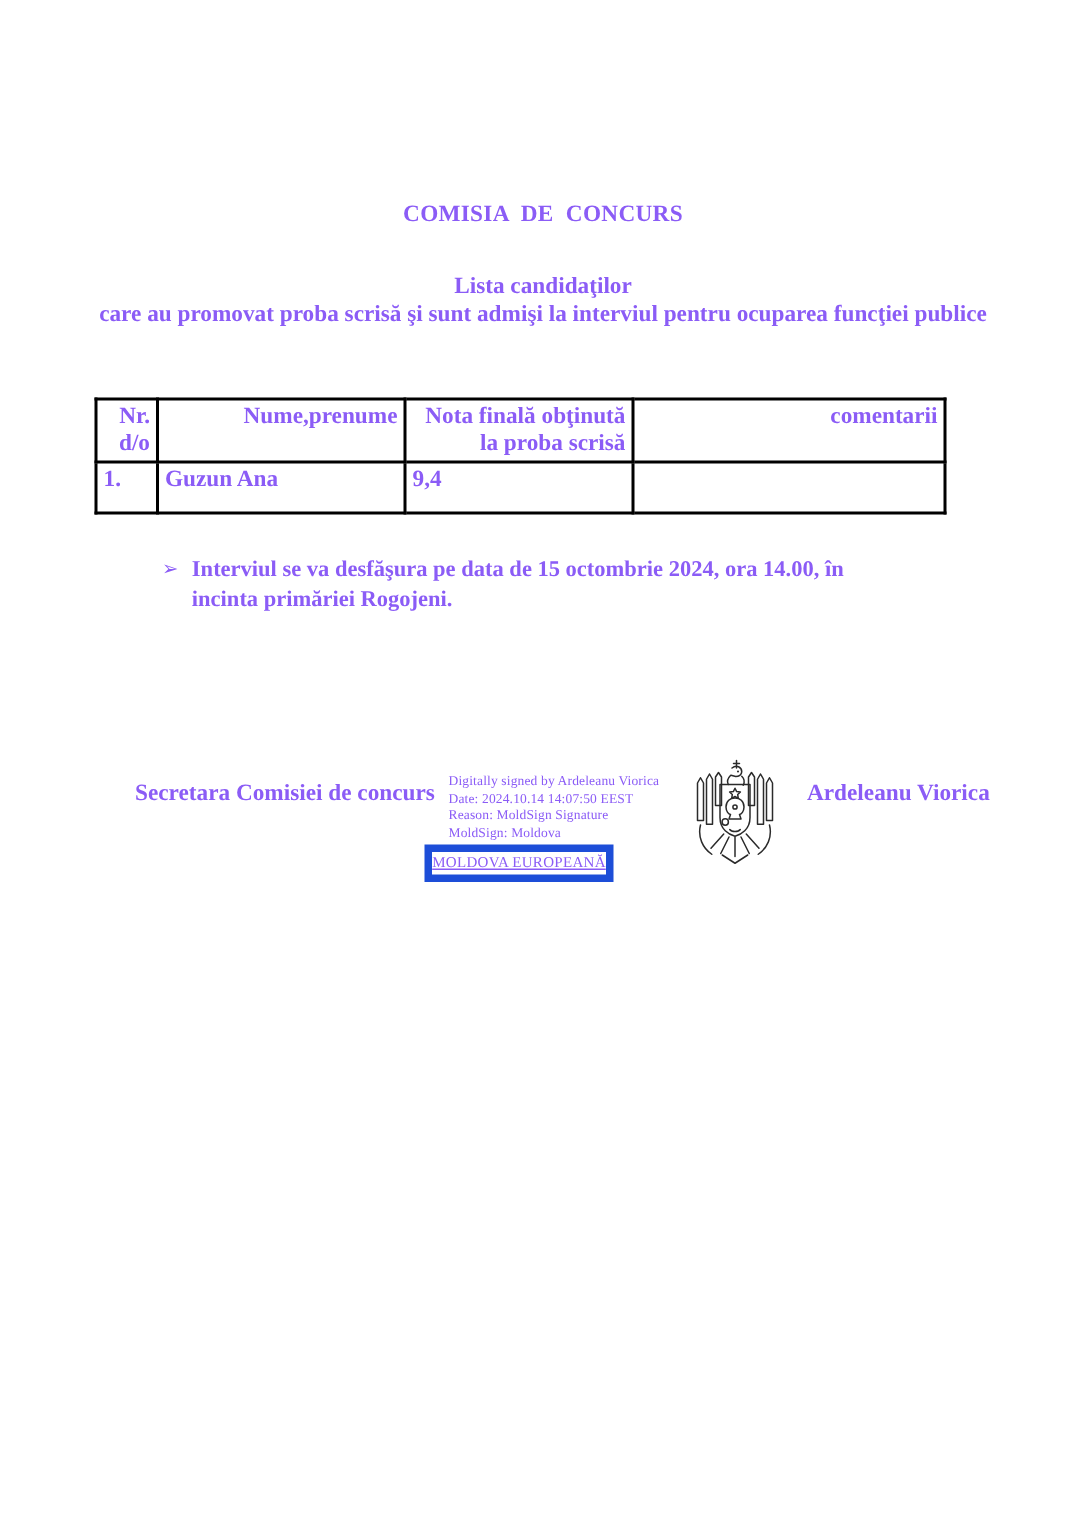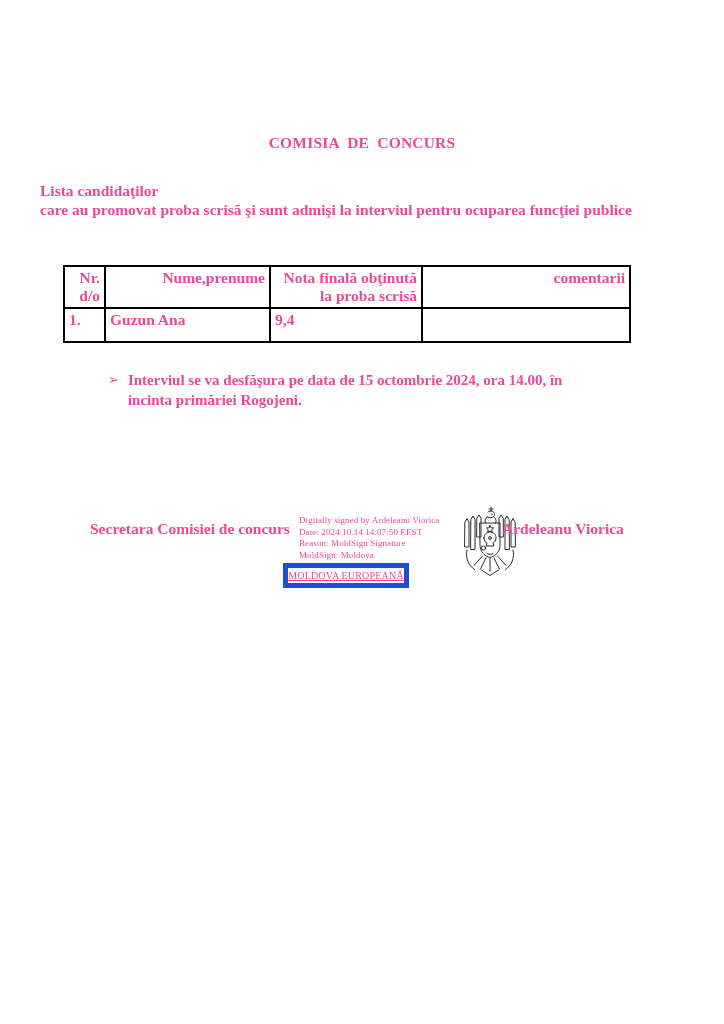--- a/index.html
+++ b/index.html
@@ -1,26 +1,26 @@
 <!DOCTYPE html>
 <html><head>
 <meta charset="utf-8">
 <style>
   html, body { margin:0; padding:0; background:#ffffff; }
   .page {
     position:relative; width:724px; height:1024px; background:#ffffff;
-    font-family:"Liberation Serif","DejaVu Serif",serif; color:#ec4899;
+    font-family:"Liberation Serif","DejaVu Serif",serif; color:#8b5cf6;
     overflow:hidden;
   }
   .doc-title {
     position:absolute; top:134px; left:0; width:724px; text-align:center;
     font-weight:bold; font-size:15.5px; white-space:pre; letter-spacing:0.2px;
   }
   .doc-heading {
-    position:absolute; top:182px; left:40px; width:644px; text-align:left;
+    position:absolute; top:182px; left:40px; width:644px; text-align:center;
     font-weight:bold; font-size:15.5px; line-height:18.8px;
   }
   table.candidates {
     position:absolute; top:265px; left:63px; width:566px;
     border-collapse:collapse; table-layout:fixed;
     font-weight:bold; font-size:15.5px;
   }
   table.candidates th, table.candidates td {
     border:2px solid #000000; vertical-align:top; text-align:left;
     padding:2px 4px; line-height:18px; overflow:hidden;
@@ -50,21 +50,21 @@
   .sig-badge {
     position:absolute; top:563px; left:283px; width:116px; height:15px;
     border:5px solid #1d4ed8; font-size:10px; line-height:15px;
     text-align:center; letter-spacing:0.2px; white-space:nowrap;text-decoration:underline;
   }
   .sig-emblem {
     position:absolute; top:506px; left:462px; width:56px; height:78px;
   }
   .sig-name {
     position:absolute; top:520px; left:502px;
-    font-weight:bold; font-size:15.5px; white-space:nowrap; z-index:2;
+    font-weight:bold; font-size:15.5px; white-space:nowrap; z-index:2;padding-left:36px;
   }
 </style>
 </head>
 <body>
 
 <div class="page">
 
   <div class="doc-title">COMISIA  DE  CONCURS</div>
 
   <div class="doc-heading">

